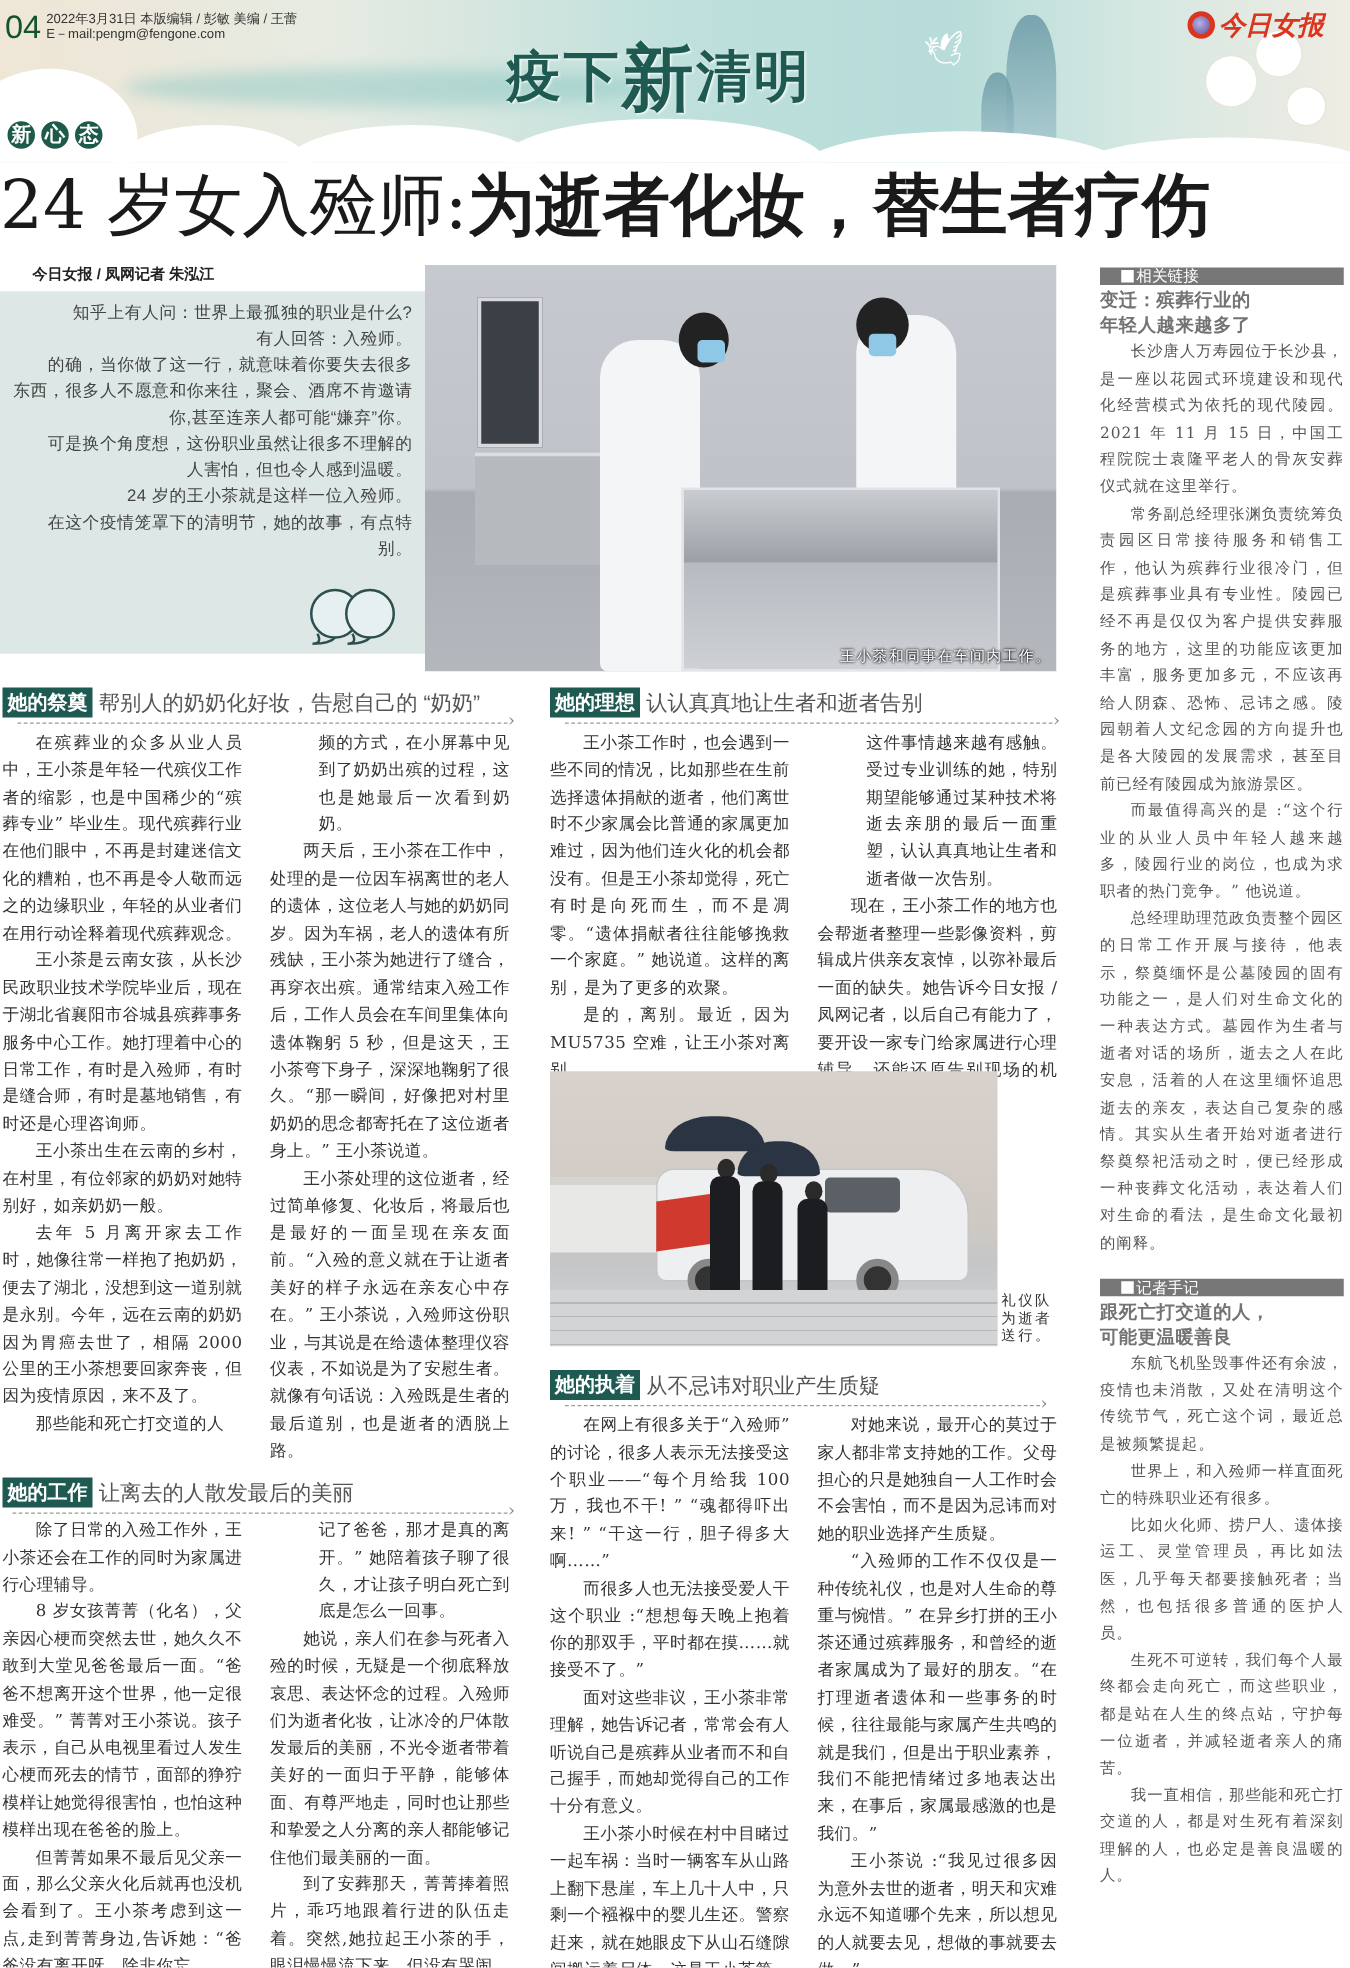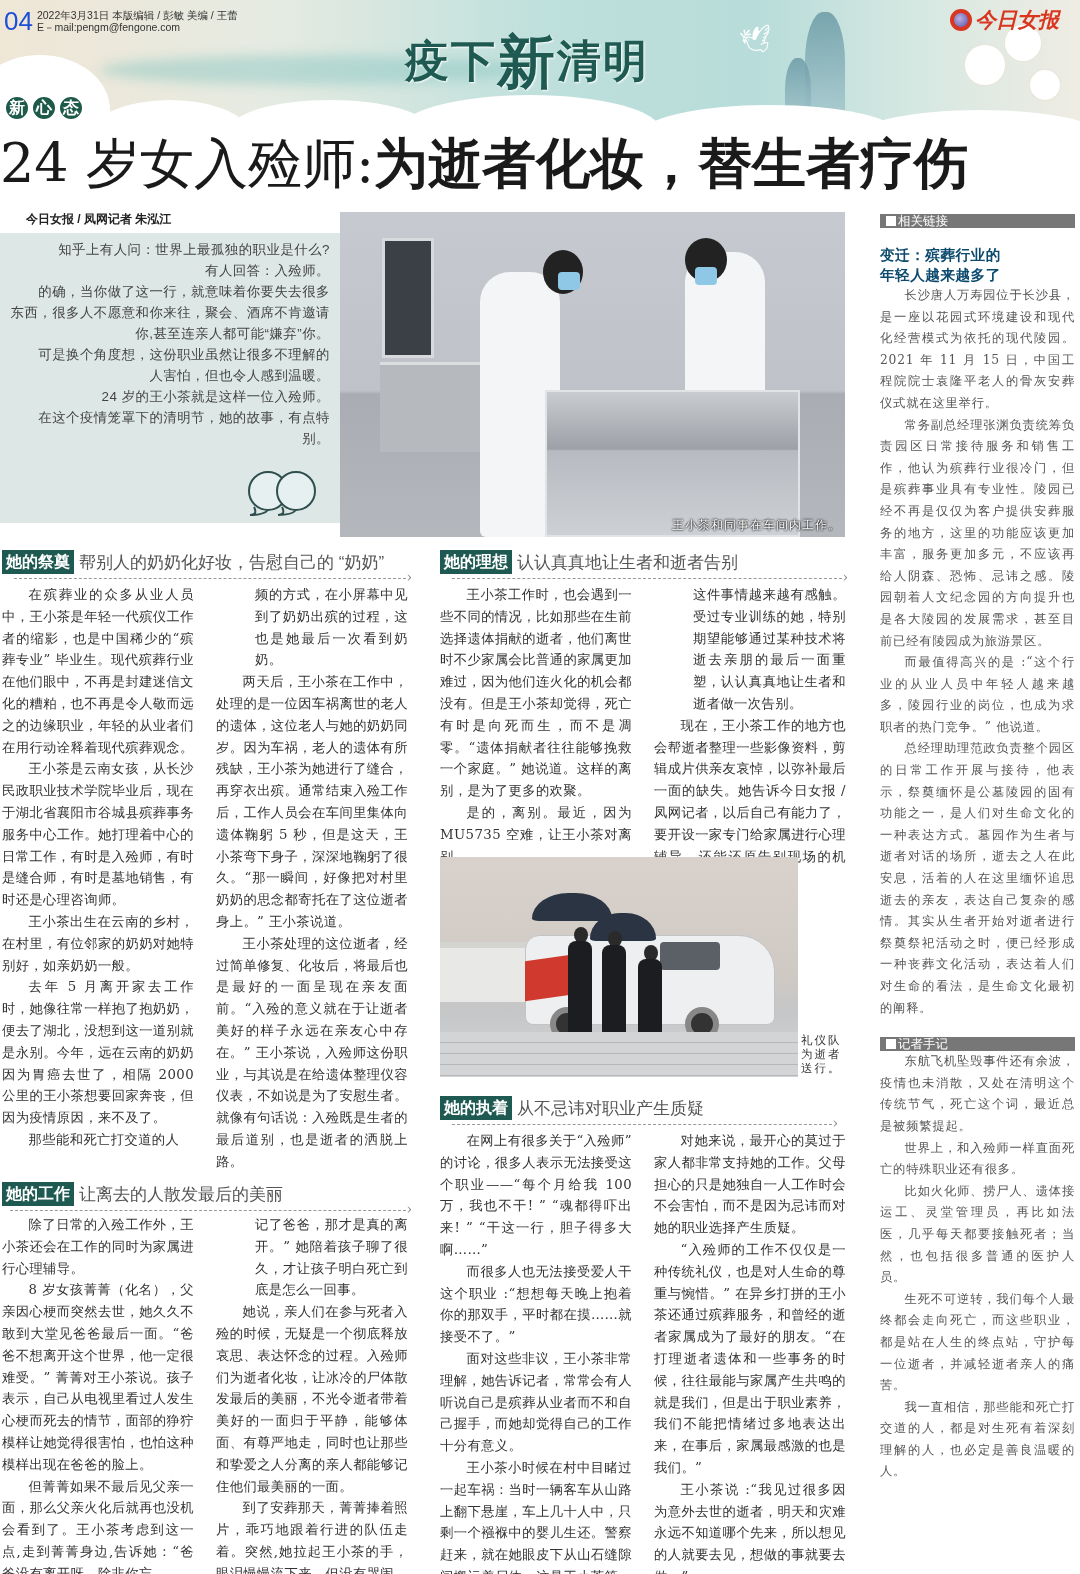--- a/index.html
+++ b/index.html
@@ -10,21 +10,21 @@
     .banner { position: absolute; left: 0; top: 0; width: 1080px; height: 130px;
       background: linear-gradient(90deg, #efe6d6 0%, #e6ebe2 25%, #bfe0dc 50%, #b7dcd9 70%, #d6e8e2 85%, #efece3 100%); overflow: hidden; }
     .banner .haze { position: absolute; left: 100px; top: 55px; width: 420px; height: 30px; border-radius: 50%;
       background: rgba(130,195,190,0.45); filter: blur(6px); }
     .banner .cloud { position: absolute; background: #fff; border-radius: 50%; }
     .banner .mtn { position: absolute; background: linear-gradient(180deg,#6b9aa6,#a9cbd0); border-radius: 45% 45% 0 0; opacity: 0.85; }
     .banner .flower { position: absolute; background: #fff; border-radius: 50%; box-shadow: 0 0 0 1px #e8e5d8; }
     .banner .crane { position: absolute; left: 740px; top: 25px; font-size: 26px; color: #fff; transform: rotate(-10deg); }
 
     .issue { position: absolute; left: 4px; top: 8px; display: flex; align-items: flex-start; gap: 4px; z-index: 3; }
-    .issue-num { font-family: "Liberation Sans", sans-serif; font-size: 26px; line-height: 26px; color: #1d4ed8; }
+    .issue-num { font-family: "Liberation Sans", sans-serif; font-size: 26px; line-height: 26px; color: #14532d; }
     .issue-meta { font-family: "Liberation Sans", sans-serif; font-size: 10.5px; line-height: 12px; color: #333; padding-top: 1px; }
 
     .section-title { position: absolute; left: 405px; top: 18px; font-size: 44px; font-weight: bold; color: #1f5a52;
       letter-spacing: 2px; z-index: 3; text-shadow: 1px 1px 2px #fff; }
     .section-title .big { font-size: 58px; position: relative; top: 6px; }
 
     .logo { position: absolute; left: 950px; top: 6px; display: flex; align-items: center; gap: 3px; z-index: 3; }
     .logo-mark { width: 22px; height: 22px; border-radius: 50%; border: 4px solid #d9351f; background: radial-gradient(circle at 40% 40%, #b9b2e6, #5a4fa0); }
     .logo-text { font-size: 21px; font-weight: bold; color: #d9351f; font-style: italic; }
 
@@ -77,23 +77,23 @@
     .photo2 .wheel { position: absolute; width: 34px; height: 34px; border-radius: 50%; background: #333; border: 6px solid #888; }
     .photo2 .flag { position: absolute; left: 85px; top: 100px; width: 60px; height: 40px; background: #d03a2e; transform: skewY(-8deg); }
     .photo2 .man { position: absolute; width: 24px; height: 120px; background: #1c1d21; border-radius: 8px 8px 2px 2px; }
     .photo2 .head { position: absolute; width: 14px; height: 16px; border-radius: 50%; background: #2a2a2a; }
     .photo2 .umb { position: absolute; height: 28px; background: #2b3442; border-radius: 50% 50% 10% 10% / 100% 100% 10% 10%; }
     .photo2 .steps { position: absolute; left: 0; top: 175px; width: 358px; height: 45px; background: repeating-linear-gradient(180deg,#d3d4d6 0 10px,#b5b7ba 10px 11px); }
     .photo-caption2 { position: absolute; left: 801px; top: 1033px; width: 48px; font-size: 11.5px; line-height: 14px; color: #333; letter-spacing: 2px; }
 
     
     .sidebar { position: absolute; left: 880px; top: 214px; width: 195px; }
-    .side-label { background: #777; color: #fff; font-family: "Liberation Sans", sans-serif; font-size: 12.5px; line-height: 14px; padding: 0 6px; }
+    .side-label { background: #777; color: #fff; font-family: "Liberation Sans", sans-serif; font-size: 12.5px; line-height: 14px; padding: 0 17px; }
     .side-label .sq { display: inline-block; width: 10px; height: 10px; background: #fff; margin-right: 2px; vertical-align: -1px; }
-    .side-title { font-size: 14.6px; font-weight: bold; line-height: 20px; color: #0c4a6e; margin-top: 17px; letter-spacing: 0.5px; }
+    .side-title { font-size: 14.6px; font-weight: bold; line-height: 20px; color: #737373; margin-top: 3px; letter-spacing: 0.5px; }
     .side-body p { font-size: 12.3px; line-height: 21.6px; color: #555; text-indent: 2em; text-align: justify; letter-spacing: 0.8px; }
   </style>
 </head>
 <body>
 
 <div class="banner">
   <div class="haze"></div>
   <div class="mtn" style="left:805px;top:12px;width:40px;height:110px;"></div>
   <div class="mtn" style="left:785px;top:58px;width:26px;height:70px;"></div>
   <div class="crane">🕊</div>
@@ -262,20 +262,24 @@
   <div class="side-body">
     <p>长沙唐人万寿园位于长沙县，是一座以花园式环境建设和现代化经营模式为依托的现代陵园。2021 年 11 月 15 日，中国工程院院士袁隆平老人的骨灰安葬仪式就在这里举行。</p>
     <p>常务副总经理张渊负责统筹负责园区日常接待服务和销售工作，他认为殡葬行业很冷门，但是殡葬事业具有专业性。陵园已经不再是仅仅为客户提供安葬服务的地方，这里的功能应该更加丰富，服务更加多元，不应该再给人阴森、恐怖、忌讳之感。陵园朝着人文纪念园的方向提升也是各大陵园的发展需求，甚至目前已经有陵园成为旅游景区。</p>
     <p>而最值得高兴的是 :“这个行业的从业人员中年轻人越来越多，陵园行业的岗位，也成为求职者的热门竞争。” 他说道。</p>
     <p>总经理助理范政负责整个园区的日常工作开展与接待，他表示，祭奠缅怀是公墓陵园的固有功能之一，是人们对生命文化的一种表达方式。墓园作为生者与逝者对话的场所，逝去之人在此安息，活着的人在这里缅怀追思逝去的亲友，表达自己复杂的感情。其实从生者开始对逝者进行祭奠祭祀活动之时，便已经形成一种丧葬文化活动，表达着人们对生命的看法，是生命文化最初的阐释。</p>
   </div>
 
   <div style="height:18px;"></div>
 
   <div class="side-label"><span class="sq"></span><span>记者手记</span></div>
+  <div class="side-title">
+    <div>跟死亡打交道的人，</div>
+    <div>可能更温暖善良</div>
+  </div>
   <div class="side-body">
     <p>东航飞机坠毁事件还有余波，疫情也未消散，又处在清明这个传统节气，死亡这个词，最近总是被频繁提起。</p>
     <p>世界上，和入殓师一样直面死亡的特殊职业还有很多。</p>
     <p>比如火化师、捞尸人、遗体接运工、灵堂管理员，再比如法医，几乎每天都要接触死者；当然，也包括很多普通的医护人员。</p>
     <p>生死不可逆转，我们每个人最终都会走向死亡，而这些职业，都是站在人生的终点站，守护每一位逝者，并减轻逝者亲人的痛苦。</p>
     <p>我一直相信，那些能和死亡打交道的人，都是对生死有着深刻理解的人，也必定是善良温暖的人。</p>
 
   </div>
 </div>
 

